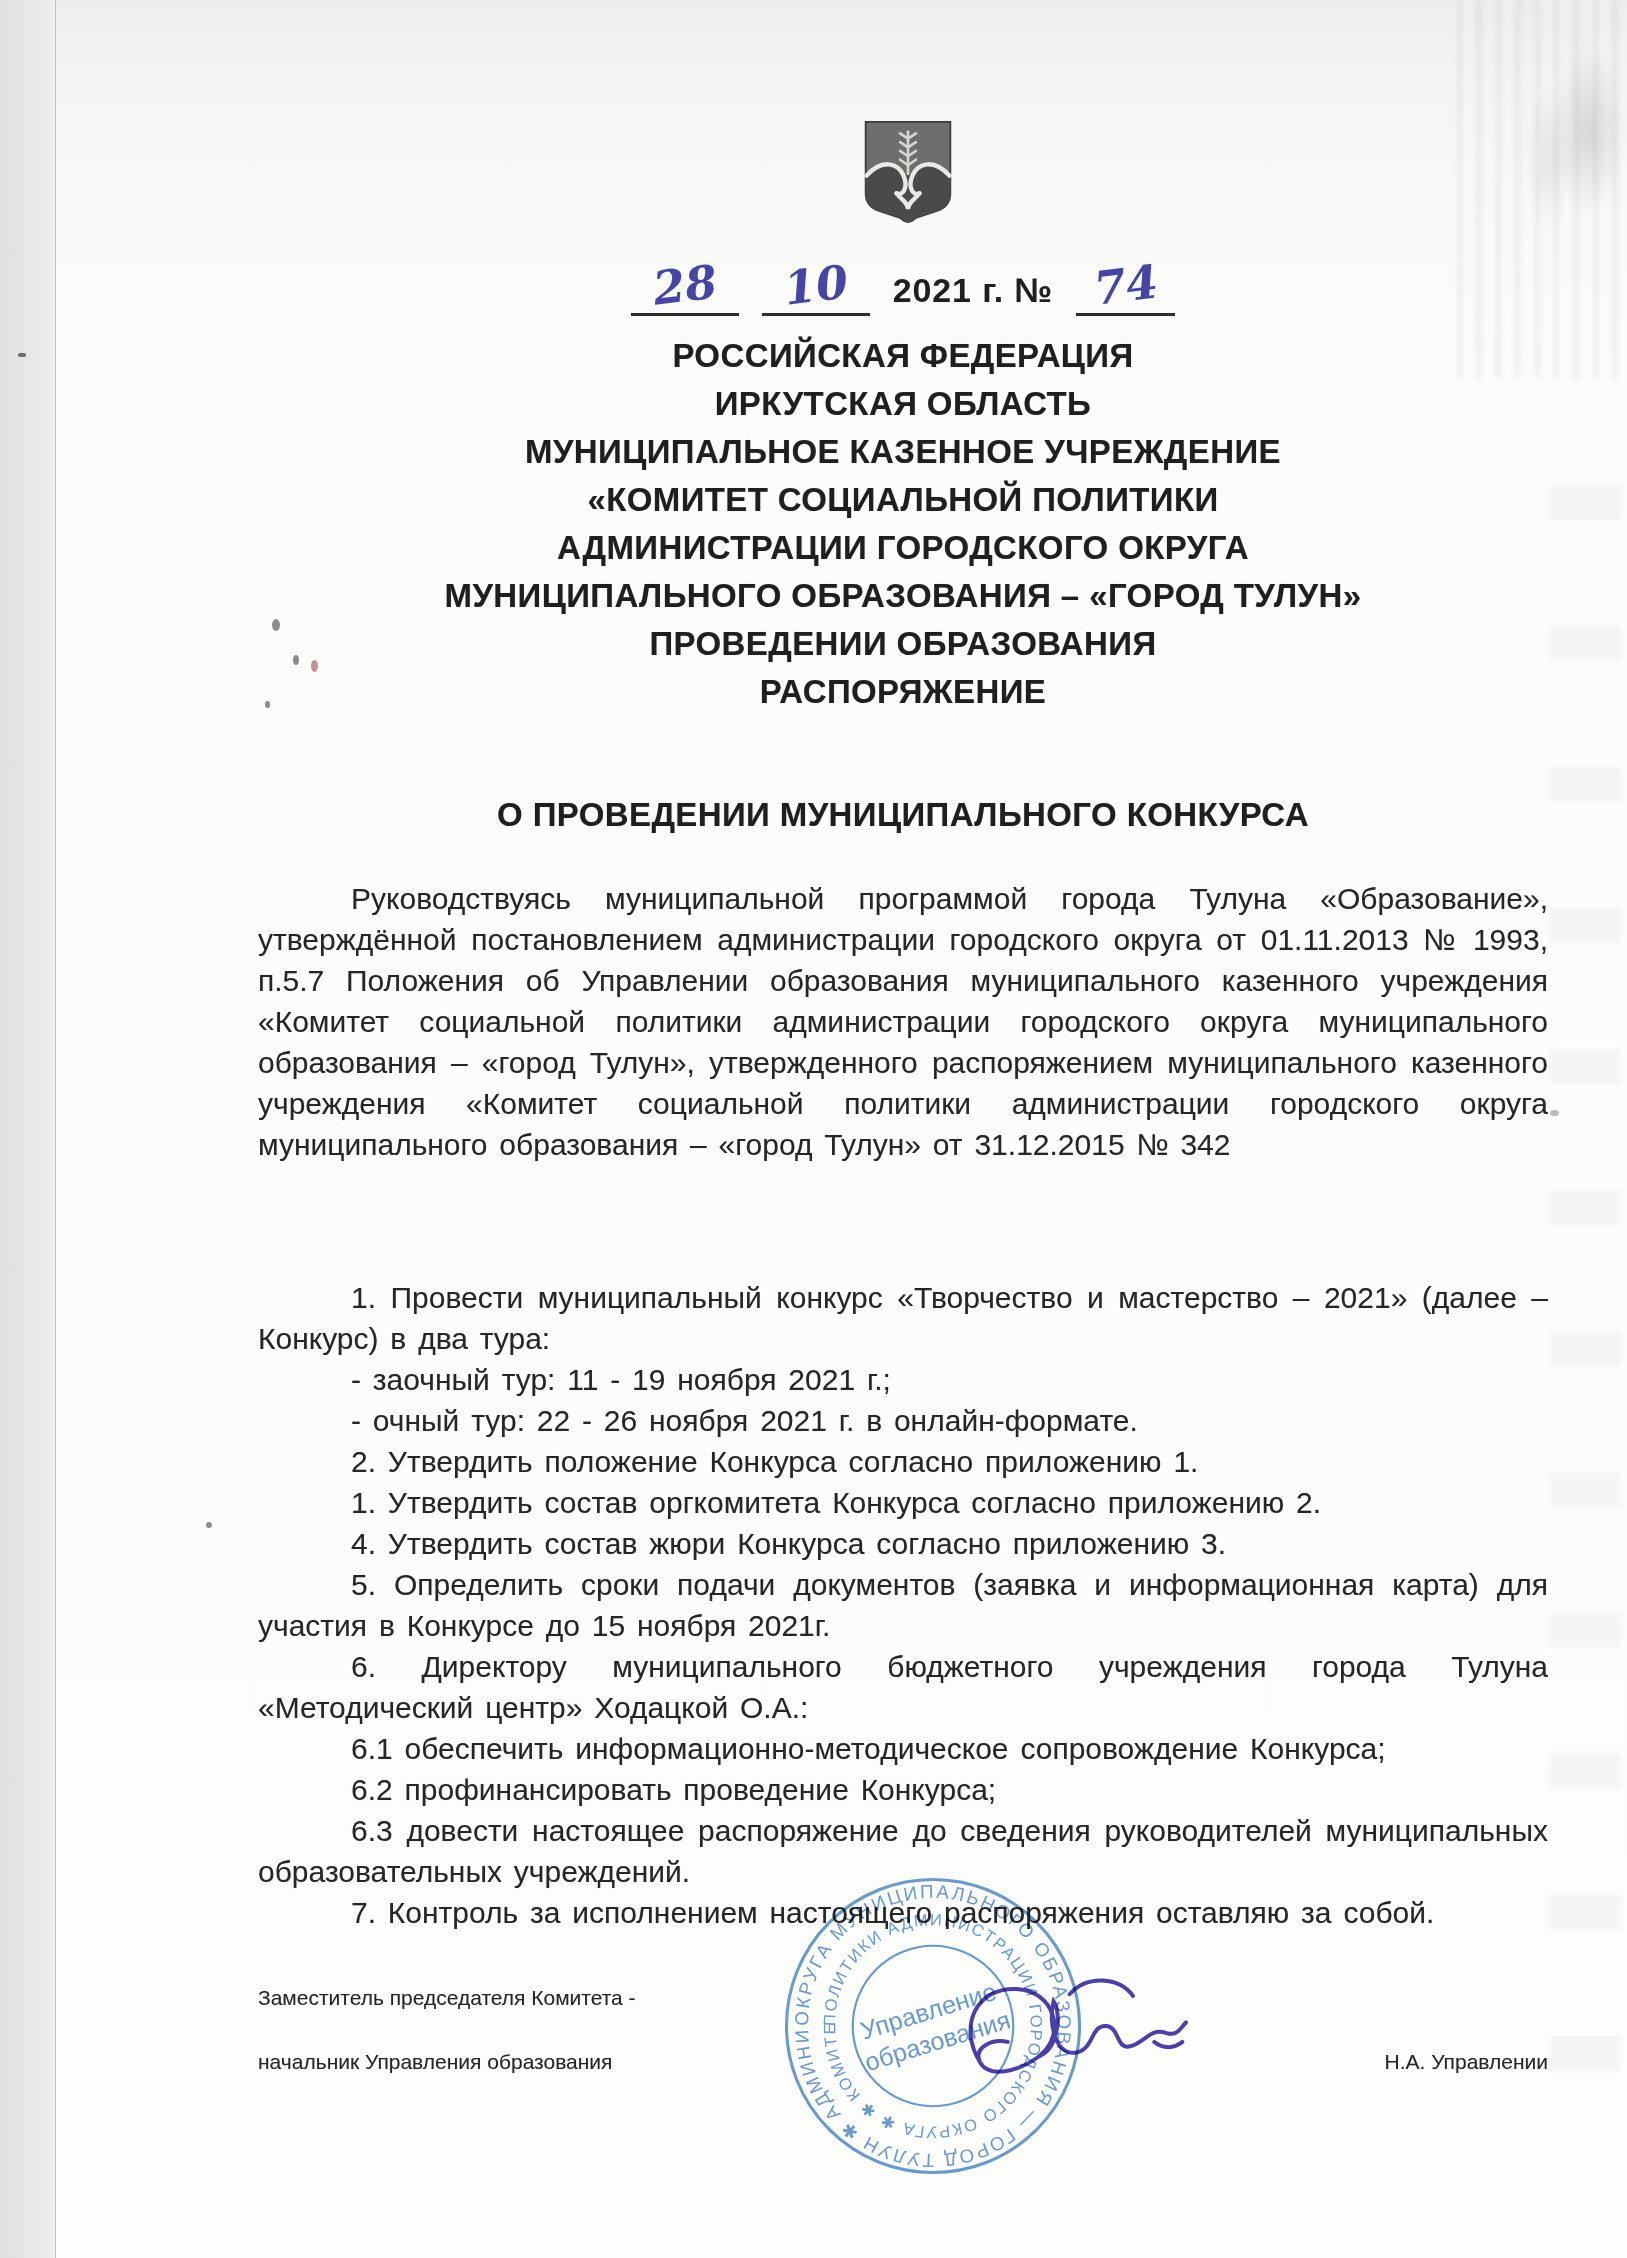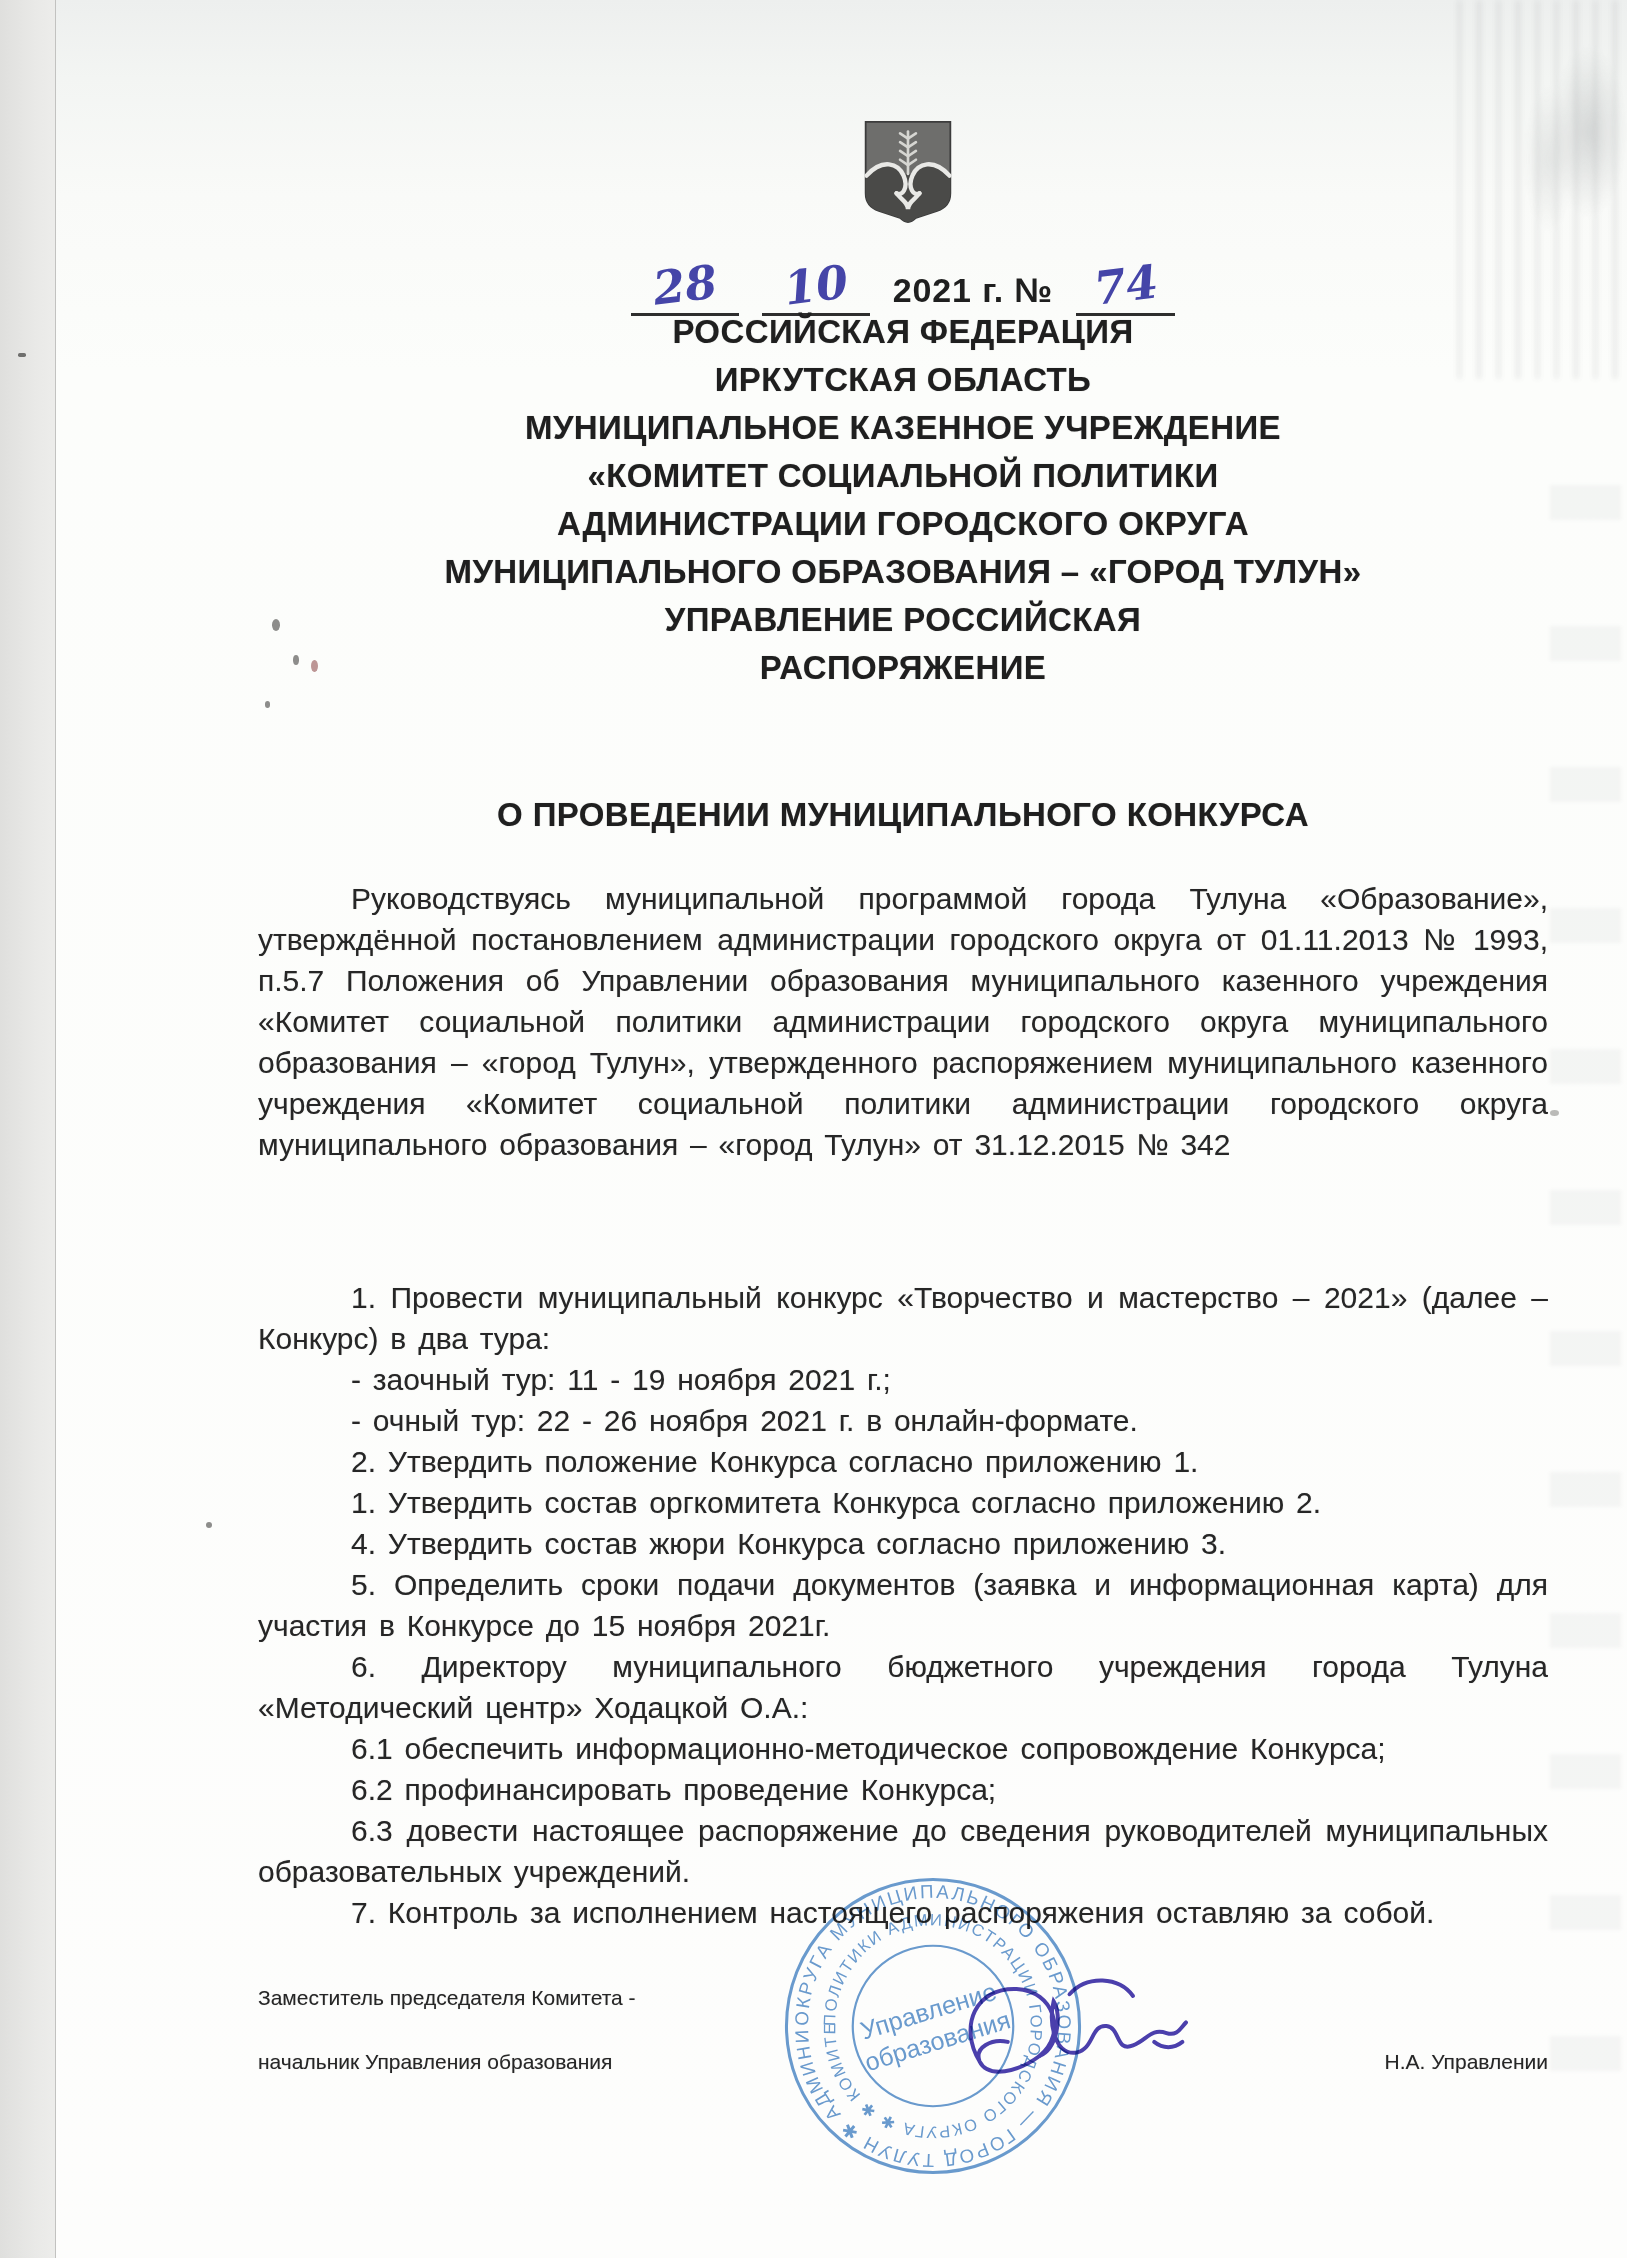--- a/index.html
+++ b/index.html
@@ -26,21 +26,21 @@
   .emblem{position:absolute;left:863px;top:119px;width:90px;height:108px;}
 
   .date-row{position:absolute;left:258px;top:258px;width:1290px;height:58px;
     display:flex;justify-content:center;align-items:flex-end;gap:23px;
     font-weight:bold;font-size:34px;}
   .hw-slot{position:relative;width:108px;border-bottom:3.5px solid #2e2e2e;height:51px;text-align:center;}
   .hw{font-family:"DejaVu Serif", serif;font-style:italic;font-weight:bold;
     color:#4545a8;font-size:46px;line-height:46px;display:inline-block;transform:rotate(-7deg);}
   .date-printed{height:46px;line-height:41px;letter-spacing:0.9px;color:#1f1f1f;}
 
-  .header-block{position:absolute;left:258px;top:308px;width:1290px;text-align:center;
+  .header-block{position:absolute;left:258px;top:332px;width:1290px;text-align:center;
     font-weight:bold;font-size:33px;line-height:48px;color:#1f1f1f;letter-spacing:0.4px;
     text-shadow:0 0 0.9px rgba(20,20,20,.35);}
   .title-block{position:absolute;left:258px;top:743px;width:1290px;text-align:center;
     font-weight:bold;font-size:33px;line-height:47px;color:#1f1f1f;letter-spacing:0.4px;
     text-shadow:0 0 0.9px rgba(20,20,20,.35);margin-top:48px;}
 
   .preamble{position:absolute;left:258px;top:878px;width:1290px;
     font-size:30px;line-height:41px;text-align:justify;text-indent:93px;
     word-spacing:3.5px;color:#262626;text-shadow:0 0 0.9px rgba(30,30,30,.25);}
 
@@ -98,21 +98,21 @@
     </div>
   </div>
 
   <div class="header-block">
     <div>РОССИЙСКАЯ ФЕДЕРАЦИЯ</div>
     <div>ИРКУТСКАЯ ОБЛАСТЬ</div>
     <div>МУНИЦИПАЛЬНОЕ КАЗЕННОЕ УЧРЕЖДЕНИЕ</div>
     <div>«КОМИТЕТ СОЦИАЛЬНОЙ ПОЛИТИКИ</div>
     <div>АДМИНИСТРАЦИИ ГОРОДСКОГО ОКРУГА</div>
     <div>МУНИЦИПАЛЬНОГО ОБРАЗОВАНИЯ – «ГОРОД ТУЛУН»</div>
-    <div>УПРАВЛЕНИЕ РОССИЙСКАЯ</div>
+    <div>ПРОВЕДЕНИИ ОБРАЗОВАНИЯ</div>
     <div>РАСПОРЯЖЕНИЕ</div>
   </div>
 
   <div class="title-block">
     <div>О ПРОВЕДЕНИИ МУНИЦИПАЛЬНОГО КОНКУРСА</div>
   </div>
 
   <div class="preamble">Руководствуясь муниципальной программой города Тулуна «Образование», утверждённой постановлением администрации городского округа от 01.11.2013 № 1993, п.5.7 Положения об Управлении образования муниципального казенного учреждения «Комитет социальной политики администрации городского округа муниципального образования – «город Тулун», утвержденного распоряжением муниципального казенного учреждения «Комитет социальной политики администрации городского округа муниципального образования – «город Тулун» от 31.12.2015 № 342</div>
 
   <div class="list-block">

